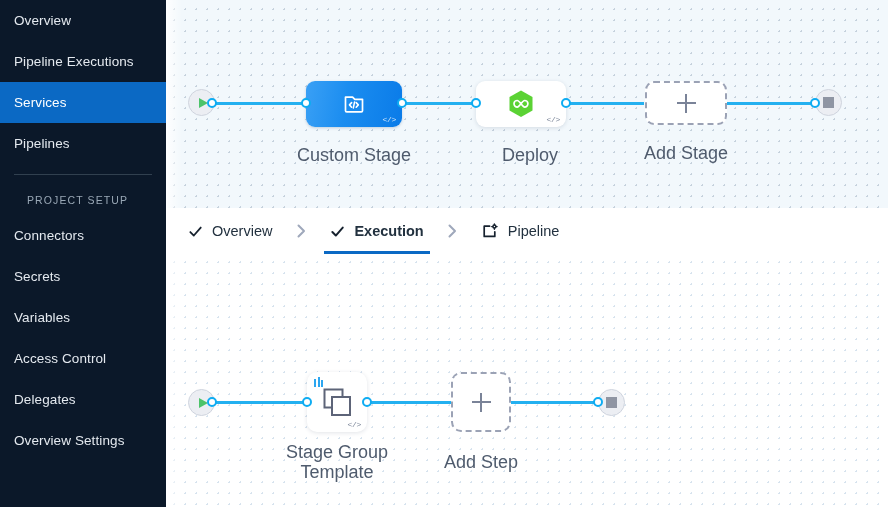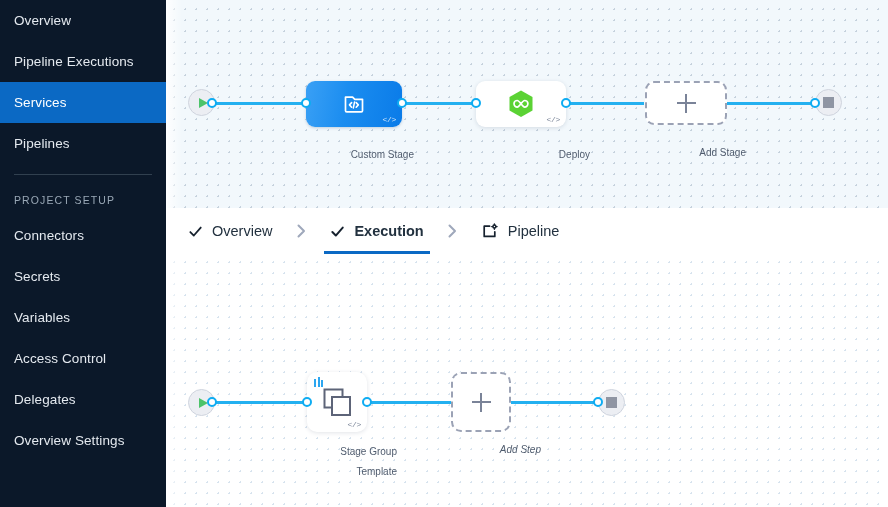--- a/index.html
+++ b/index.html
@@ -31,21 +31,21 @@
     cursor: pointer;
   }
   .nav-item.active { background: #0b69c4; color: #ffffff; }
   .nav-sep {
     height: 1px; background: #31404f;
     margin: 10px 14px 10px 14px;
   }
   .nav-section {
     height: 30px;
     display: flex; align-items: center;
-    padding-left: 14px;
+    padding-left: 27px;
     color: #9aa8b6;
     font-size: 10.5px;
     letter-spacing: 1.1px;
     text-transform: uppercase;
   }
 
   
   #content {
     position: absolute; left: 166px; top: 0;
     width: 722px; height: 507px;
@@ -105,23 +105,23 @@
   .tab-check { width: 15px; height: 15px; display: block; }
   .tab-sep {
     width: 46px; display: flex; align-items: center; justify-content: center;
     color: #9fa8bb;
   }
 
   
   .node { position: absolute; z-index: 2; }
   .node-label {
     position: absolute;
-    text-align: right;
+    text-align: center;
     color: #4f5b6d;
-    font-size: 10px;
+    font-size: 18px;
     line-height: 20px;
     white-space: pre-line;
     z-index: 2;
   }
 
   
   .terminal {
     width: 27px; height: 27px; border-radius: 50%;
     background: #eceef3;
     border: 1px solid #cfd4de;
@@ -377,21 +377,21 @@
       <div class="port" style="left:136px; top:143px;"></div>
       <div class="port" style="left:196px; top:143px;"></div>
       <div class="node-label" style="left:111px; top:188px; width:120px;">Stage Group
 Template</div>
 
       <div class="node" style="left:285px; top:118px;">
         <div class="add-box add-step-box">
           <span class="plus"></span>
         </div>
       </div>
-      <div class="node-label" style="left:255px; top:186px; width:120px;font-style:italic;">Add Step</div>
+      <div class="node-label" style="left:255px; top:198px; width:120px;">Add Step</div>
 
       <div class="node" style="left:432px; top:135px;">
         <div class="terminal">
           <div class="stop-sq"></div>
         </div>
       </div>
       <div class="port" style="left:427px; top:143px;"></div>
     </div>
 
   </div>

